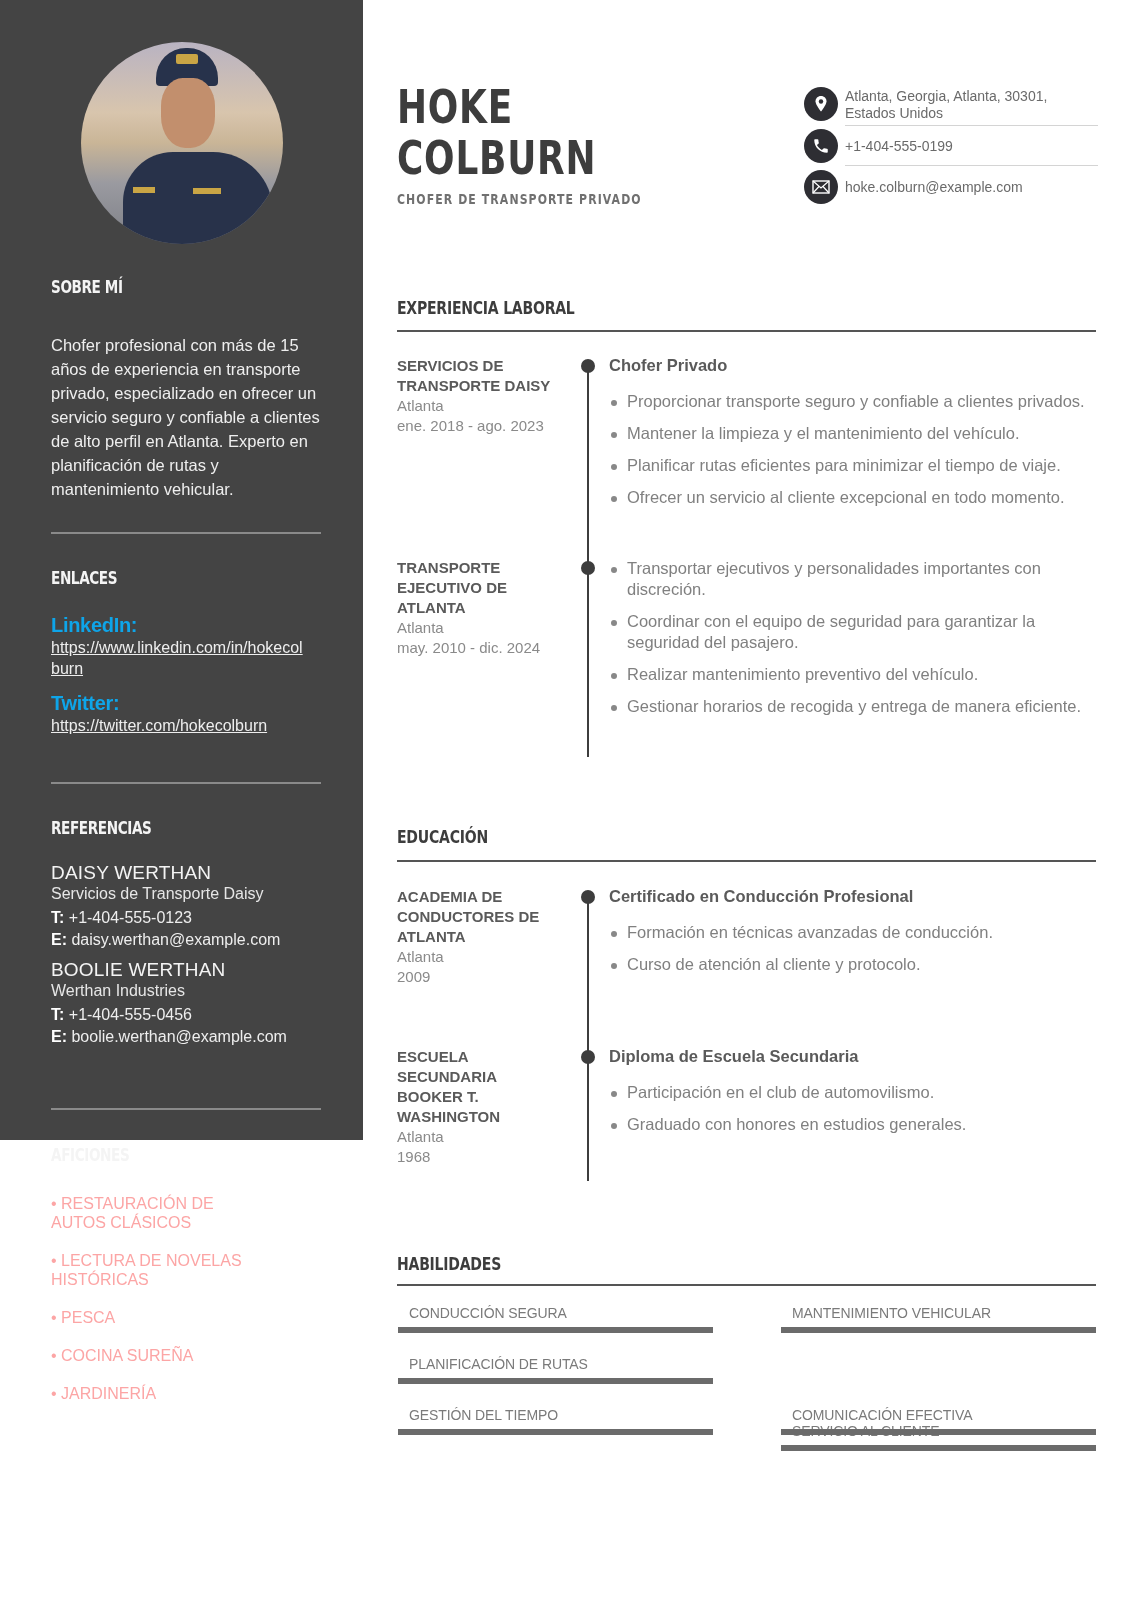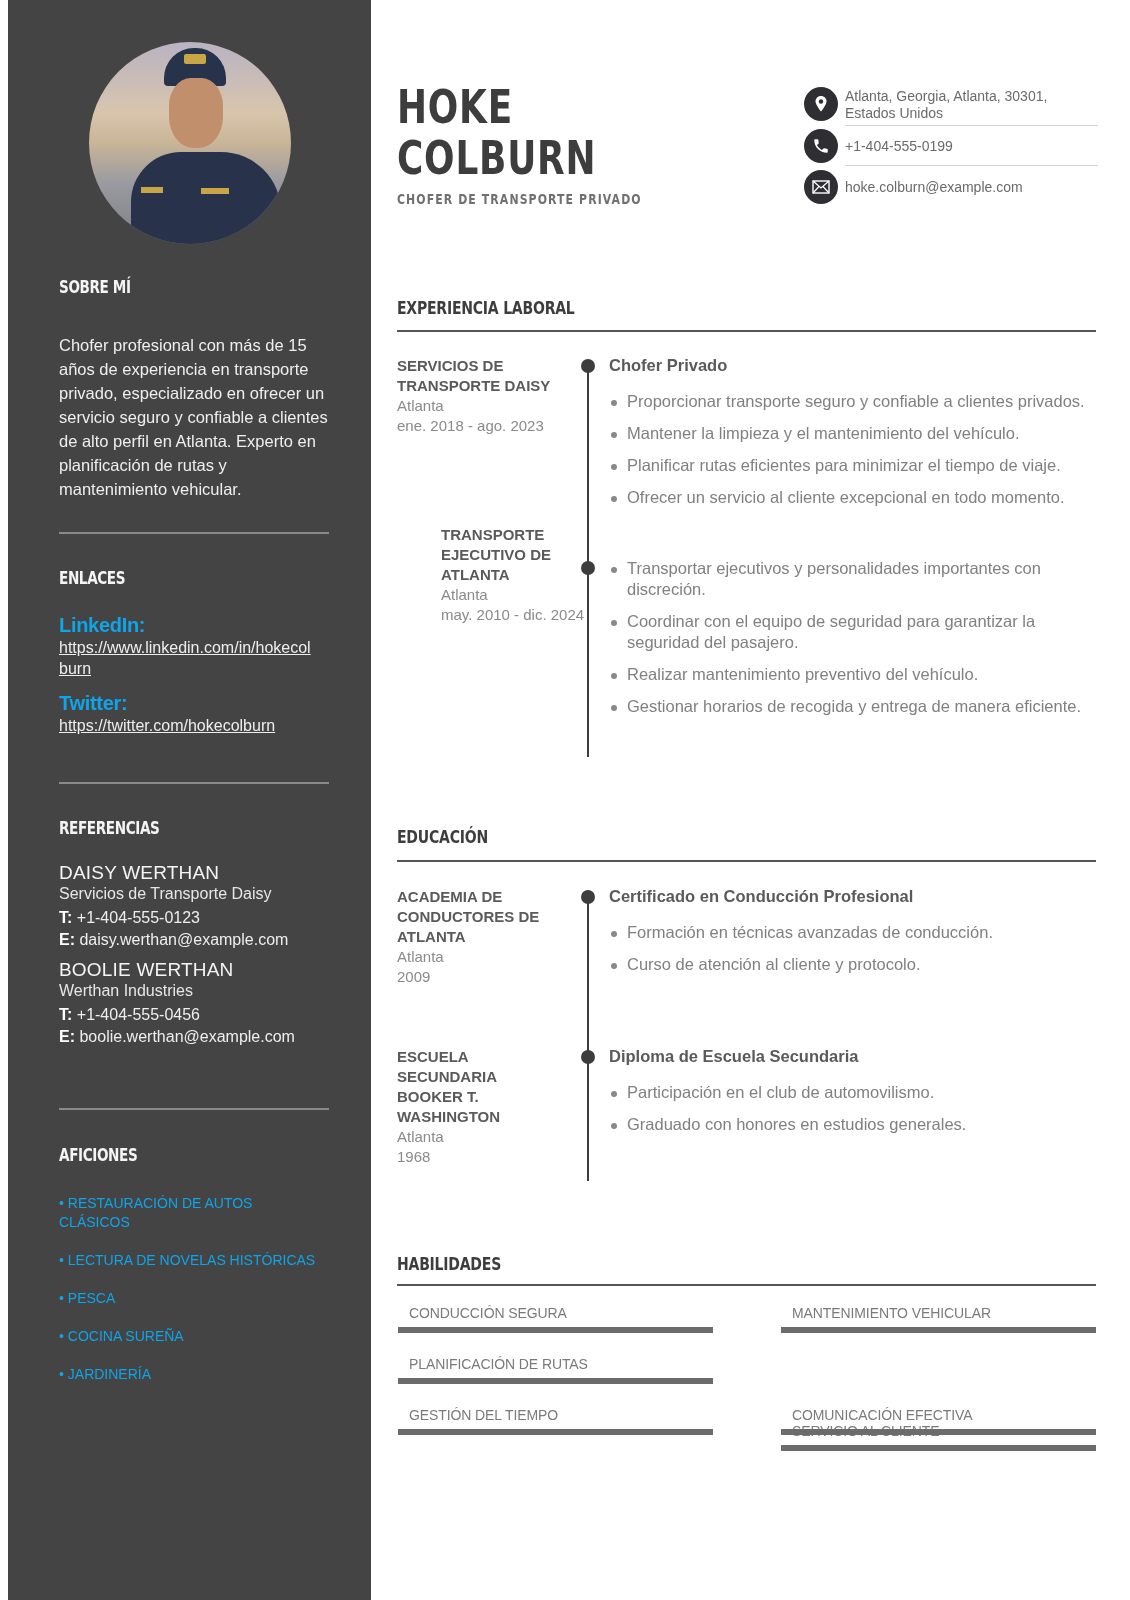--- a/index.html
+++ b/index.html
@@ -1,40 +1,40 @@
 <!DOCTYPE html>
 <html><head>
 <meta charset="utf-8">
 <style>
   * { box-sizing: border-box; margin: 0; padding: 0; }
   html, body { width: 1130px; height: 1600px; background: #ffffff; }
   body { position: relative; font-family: "Liberation Sans", sans-serif; color: #444; overflow: hidden; }
 
   
-  .sidebar { position: absolute; left: 8px; top: 0; width: 363px; height: 1600px; background: #444444; color: #f2f2f2; }
+  .sidebar { position: absolute; left: 0; top: 0; width: 363px; height: 1140px; background: #444444; color: #f2f2f2; }
   .photo { position: absolute; left: 81px; top: 42px; width: 202px; height: 202px; border-radius: 50%; overflow: hidden;
     background: linear-gradient(180deg, #b9b3c2 0%, #d8c5ad 35%, #c9b597 50%, #9a9aa0 70%, #7d7f86 100%); }
   .photo .cap { position: absolute; left: 75px; top: 6px; width: 62px; height: 38px; background: #27324b; border-radius: 30px 30px 4px 4px; }
   .photo .cap-badge { position: absolute; left: 95px; top: 12px; width: 22px; height: 10px; background: #c9a545; border-radius: 2px; }
   .photo .face { position: absolute; left: 80px; top: 36px; width: 54px; height: 70px; background: #c28f6d; border-radius: 40% 40% 45% 45%; }
   .photo .body { position: absolute; left: 42px; top: 110px; width: 150px; height: 110px; background: #28324a; border-radius: 50px 60px 0 0; }
   .photo .tag1 { position: absolute; left: 52px; top: 145px; width: 22px; height: 6px; background: #c9a545; }
   .photo .tag2 { position: absolute; left: 112px; top: 146px; width: 28px; height: 6px; background: #c9a545; }
 
   .side-section { position: absolute; left: 51px; width: 270px; }
   .side-title { font-family: "DejaVu Sans", sans-serif; font-weight: bold; font-size: 17px; letter-spacing: -0.5px; color: #f4f4f4; transform: scaleX(0.8); transform-origin: left center; }
   .side-divider { position: absolute; left: 51px; width: 270px; height: 2px; background: #8a8a8a; }
   .about-text { font-size: 16.5px; line-height: 24px; color: #eeeeee; margin-top: 0; }
   .link-label { font-weight: bold; font-size: 20px; color: #0ea5e9; letter-spacing: -0.3px; }
   .link-url { font-size: 16px; color: #eeeeee; text-decoration: underline; line-height: 21px; word-break: break-all; display: block; }
   .ref-name { font-size: 19px; color: #f4f4f4; letter-spacing: 0.2px; }
   .ref-company { font-size: 16px; color: #e6e6e6; margin-top: 1px; }
   .ref-line { font-size: 16px; color: #eeeeee; line-height: 22px; }
   .ref-line b { color: #fff; }
-  .hobby { font-size: 14px; color: #0ea5e9; line-height: 19px; margin-bottom: 19px; text-transform: uppercase; }
+  .hobby { font-size: 16px; color: #fca5a5; line-height: 19px; margin-bottom: 19px; text-transform: uppercase; }
 
   
   .name { position: absolute; left: 397px; top: 82px; font-family: "DejaVu Sans", sans-serif; font-weight: bold; font-size: 46px; line-height: 51px; color: #3d3d3d; transform: scaleX(0.78); transform-origin: left top; letter-spacing: 1px; }
   .job-title { position: absolute; left: 397px; top: 191px; font-family: "DejaVu Sans", sans-serif; font-weight: bold; font-size: 14px; color: #707070; letter-spacing: 1.4px; transform: scaleX(0.78); transform-origin: left top; }
 
   .contact { position: absolute; left: 804px; width: 290px; }
   .contact-icon { position: absolute; left: 0; width: 34px; height: 34px; border-radius: 50%; background: #2e2e33; display: flex; align-items: center; justify-content: center; }
   .contact-text { position: absolute; left: 41px; font-size: 14px; color: #6a6a6a; line-height: 17px; }
   .contact-sep { position: absolute; left: 41px; width: 253px; height: 1px; background: #d4d4d4; }
 
@@ -176,21 +176,21 @@
   <div class="role-title">Chofer Privado</div>
   <ul class="bullets">
     <li>Proporcionar transporte seguro y confiable a clientes privados.</li>
     <li>Mantener la limpieza y el mantenimiento del vehículo.</li>
     <li>Planificar rutas eficientes para minimizar el tiempo de viaje.</li>
     <li>Ofrecer un servicio al cliente excepcional en todo momento.</li>
   </ul>
 </div>
 
 <div class="tl-dot" style="top:561px;"></div>
-<div class="org" style="top:525px;margin-left:44px;">
+<div class="org" style="top:558px;">
   <div class="org-name" style="width:130px;">TRANSPORTE EJECUTIVO DE ATLANTA</div>
   <div class="org-meta">Atlanta</div>
   <div class="org-meta">may. 2010 - dic. 2024</div>
 </div>
 <div class="role" style="top:558px; width:460px;">
   <ul class="bullets">
     <li>Transportar ejecutivos y personalidades importantes con discreción.</li>
     <li>Coordinar con el equipo de seguridad para garantizar la seguridad del pasajero.</li>
     <li>Realizar mantenimiento preventivo del vehículo.</li>
     <li style="width:490px;">Gestionar horarios de recogida y entrega de manera eficiente.</li>

